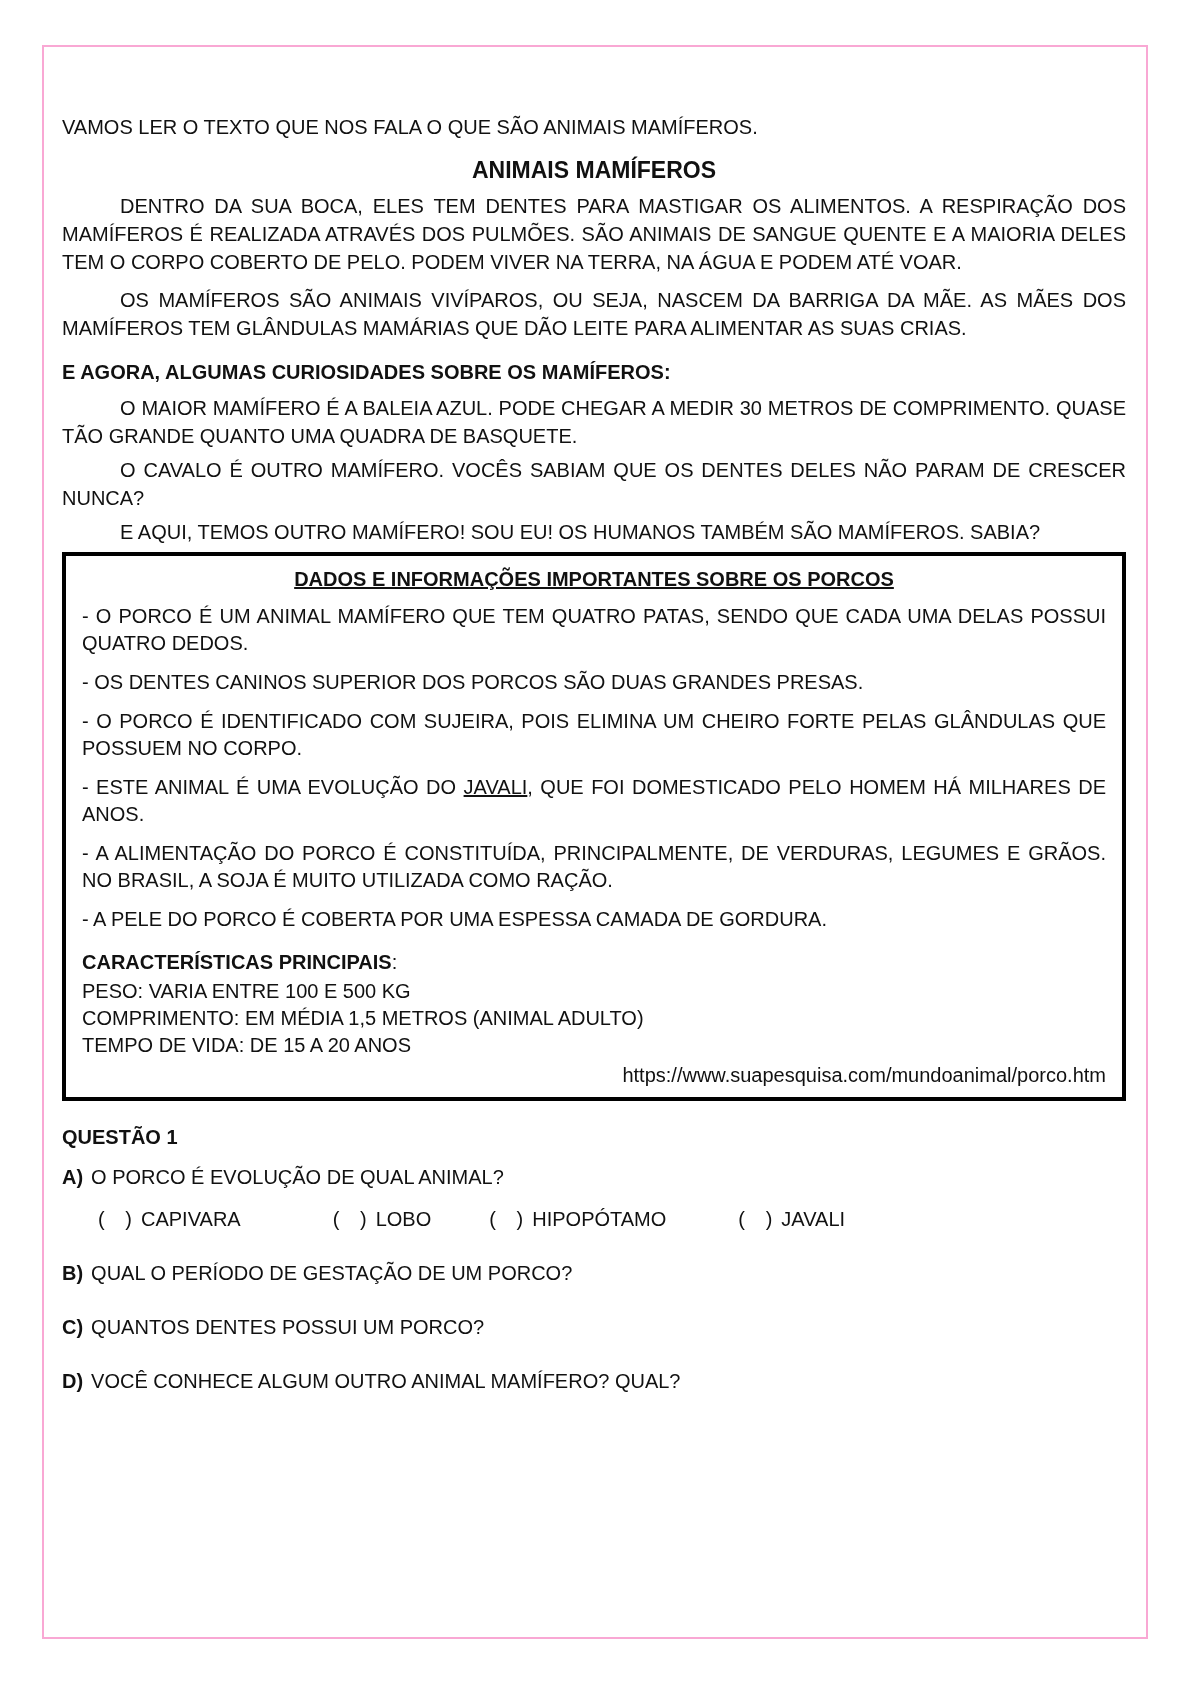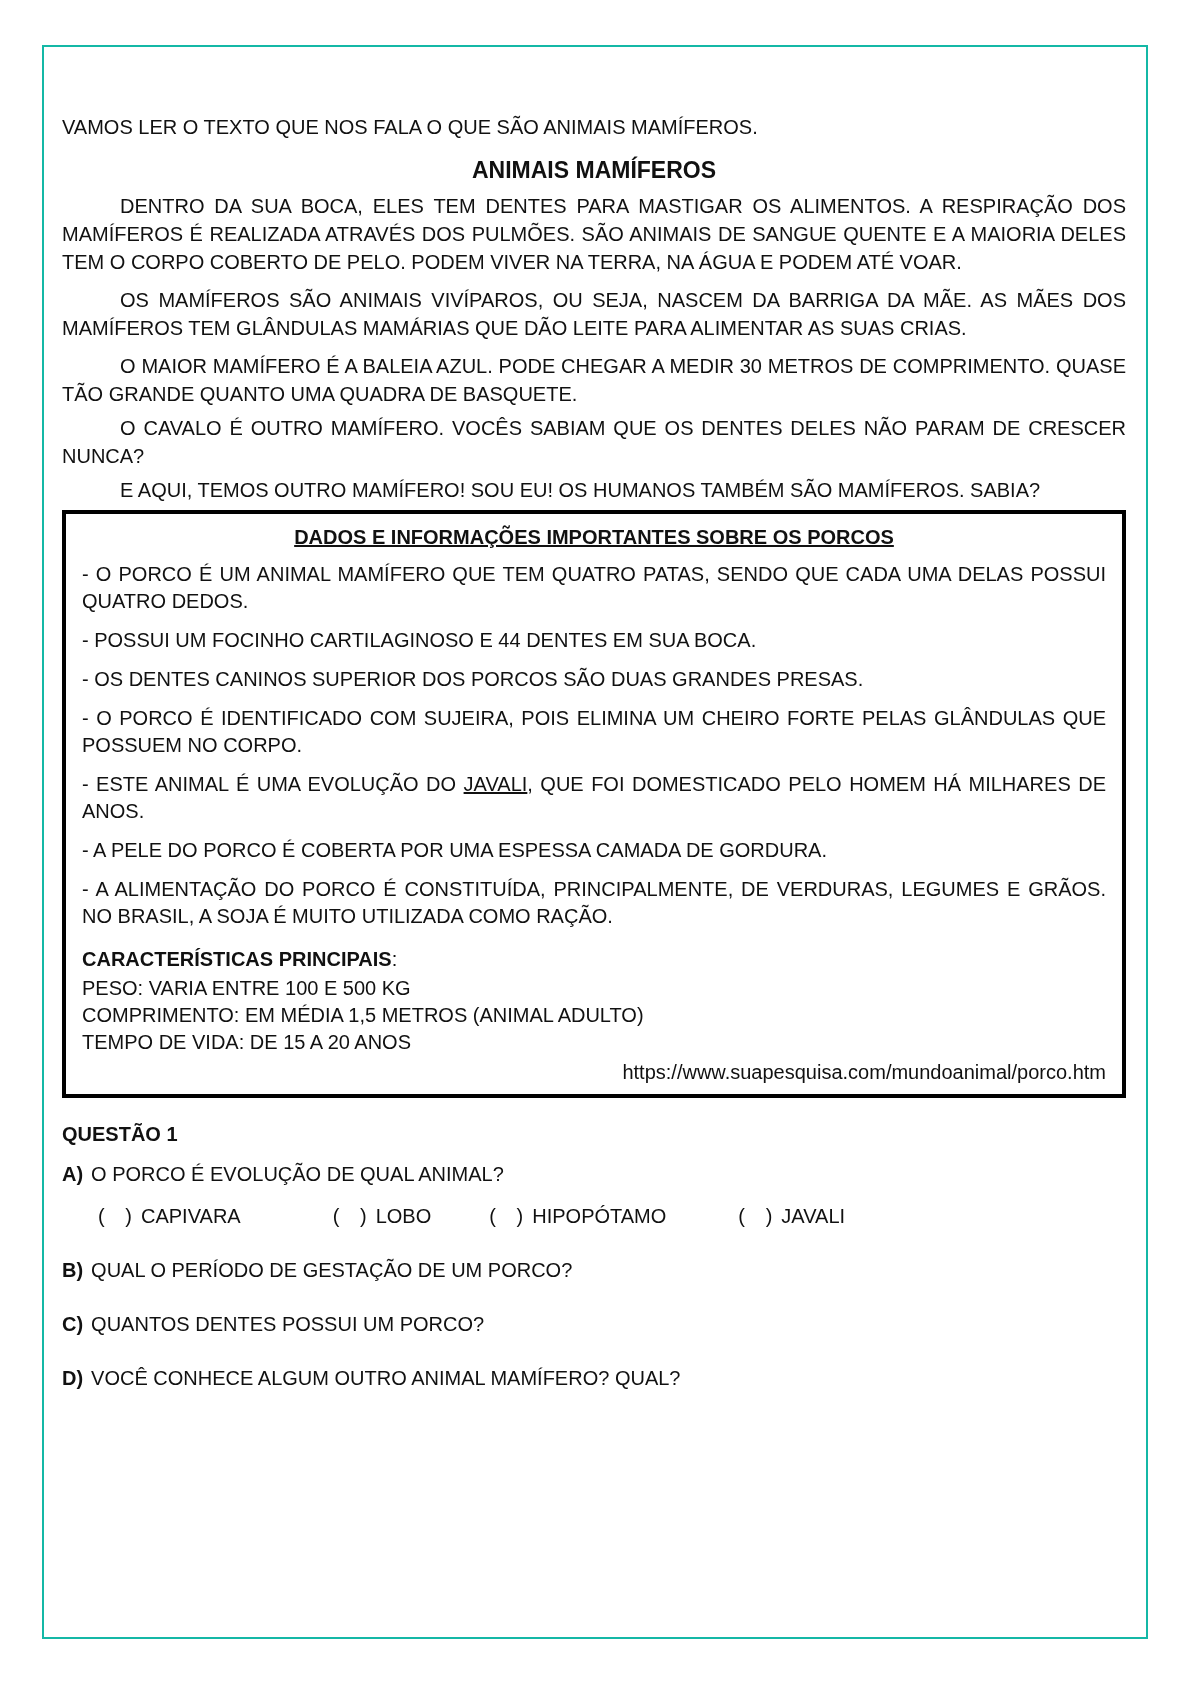--- a/index.html
+++ b/index.html
@@ -15,21 +15,21 @@
     position: absolute;
     inset: 0;
     background: #ffffff;
   }
   .frame {
     position: absolute;
     left: 42px;
     top: 45px;
     width: 1106px;
     height: 1594px;
-    border: 2px solid #14b8a6;
+    border: 2px solid #f9a8d4;
     padding: 66px 20px 20px 18px;
     background: #ffffff;
   }
   .intro {
     font-size: 20px;
     line-height: 28px;
   }
   .title {
     text-align: center;
     font-size: 23px;
@@ -121,35 +121,35 @@
 <div class="sheet">
   <div class="frame">
 
     <p class="intro">VAMOS LER O TEXTO QUE NOS FALA O QUE SÃO ANIMAIS MAMÍFEROS.</p>
 
     <h1 class="title">ANIMAIS MAMÍFEROS</h1>
 
     <p class="para">DENTRO DA SUA BOCA, ELES TEM DENTES PARA MASTIGAR OS ALIMENTOS. A RESPIRAÇÃO DOS MAMÍFEROS É REALIZADA ATRAVÉS DOS PULMÕES. SÃO ANIMAIS DE SANGUE QUENTE E A MAIORIA DELES TEM O CORPO COBERTO DE PELO. PODEM VIVER NA TERRA, NA ÁGUA E PODEM ATÉ VOAR.</p>
     <p class="para">OS MAMÍFEROS SÃO ANIMAIS VIVÍPAROS, OU SEJA, NASCEM DA BARRIGA DA MÃE. AS MÃES DOS MAMÍFEROS TEM GLÂNDULAS MAMÁRIAS QUE DÃO LEITE PARA ALIMENTAR AS SUAS CRIAS.</p>
 
+    <h2 class="subheading">E AGORA, ALGUMAS CURIOSIDADES SOBRE OS MAMÍFEROS:</h2>
 
     <p class="para curiosity">O MAIOR MAMÍFERO É A BALEIA AZUL. PODE CHEGAR A MEDIR 30 METROS DE COMPRIMENTO. QUASE TÃO GRANDE QUANTO UMA QUADRA DE BASQUETE.</p>
     <p class="para curiosity">O CAVALO É OUTRO MAMÍFERO. VOCÊS SABIAM QUE OS DENTES DELES NÃO PARAM DE CRESCER NUNCA?</p>
     <p class="para curiosity">E AQUI, TEMOS OUTRO MAMÍFERO! SOU EU! OS HUMANOS TAMBÉM SÃO MAMÍFEROS. SABIA?</p>
 
     <div class="infobox">
       <h3 class="box-title">DADOS E INFORMAÇÕES IMPORTANTES SOBRE OS PORCOS</h3>
 
       <p class="fact">- O PORCO É UM ANIMAL MAMÍFERO QUE TEM QUATRO PATAS, SENDO QUE CADA UMA DELAS POSSUI QUATRO DEDOS.</p>
-      <p class="fact">- POSSUI UM FOCINHO CARTILAGINOSO E 44 DENTES EM SUA BOCA.</p>
       <p class="fact">- OS DENTES CANINOS SUPERIOR DOS PORCOS SÃO DUAS GRANDES PRESAS.</p>
       <p class="fact">- O PORCO É IDENTIFICADO COM SUJEIRA, POIS ELIMINA UM CHEIRO FORTE PELAS GLÂNDULAS QUE POSSUEM NO CORPO.</p>
       <p class="fact"><span>- ESTE ANIMAL É UMA EVOLUÇÃO DO </span><span class="underlined">JAVALI</span><span>, QUE FOI DOMESTICADO PELO HOMEM HÁ MILHARES DE ANOS.</span></p>
+      <p class="fact">- A ALIMENTAÇÃO DO PORCO É CONSTITUÍDA, PRINCIPALMENTE, DE VERDURAS, LEGUMES E GRÃOS. NO BRASIL, A SOJA É MUITO UTILIZADA COMO RAÇÃO.</p>
       <p class="fact">- A PELE DO PORCO É COBERTA POR UMA ESPESSA CAMADA DE GORDURA.</p>
-      <p class="fact">- A ALIMENTAÇÃO DO PORCO É CONSTITUÍDA, PRINCIPALMENTE, DE VERDURAS, LEGUMES E GRÃOS. NO BRASIL, A SOJA É MUITO UTILIZADA COMO RAÇÃO.</p>
 
       <p class="char-heading"><span class="bold">CARACTERÍSTICAS PRINCIPAIS</span><span>:</span></p>
 
       <p class="char-line">PESO: VARIA ENTRE 100 E 500 KG</p>
       <p class="char-line">COMPRIMENTO: EM MÉDIA 1,5 METROS (ANIMAL ADULTO)</p>
       <p class="char-line">TEMPO DE VIDA: DE 15 A 20 ANOS</p>
 
       <p class="source">https://www.suapesquisa.com/mundoanimal/porco.htm</p>
     </div>
 

